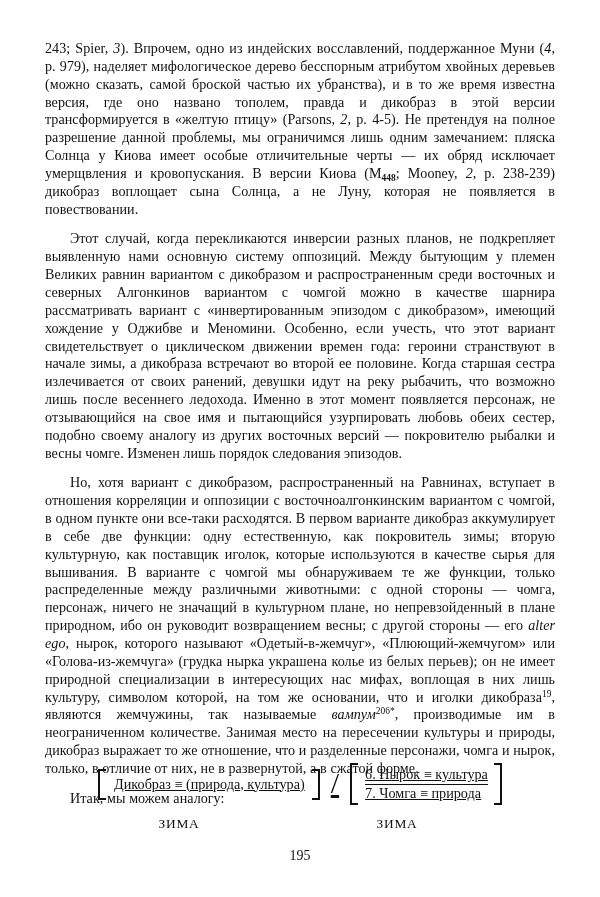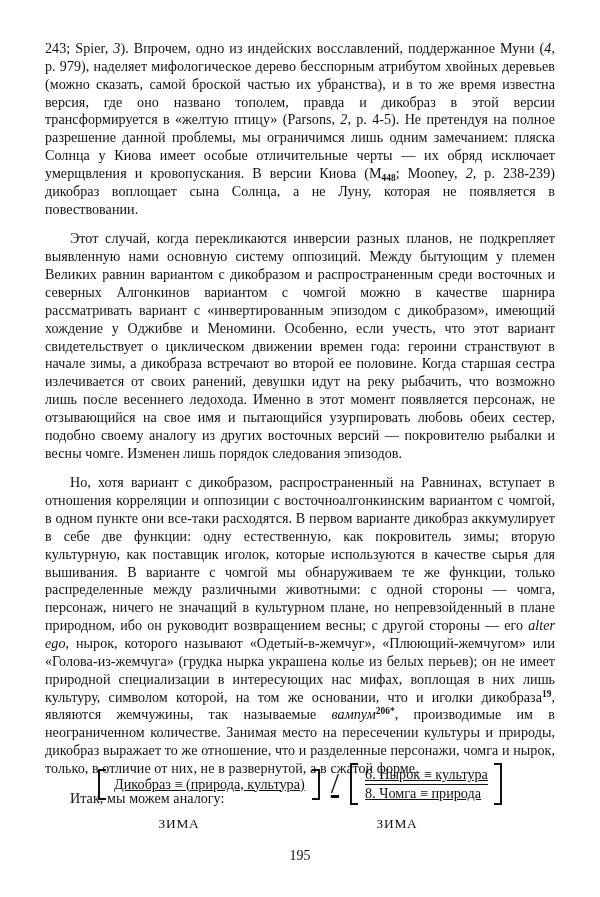--- a/index.html
+++ b/index.html
@@ -44,21 +44,20 @@
   sub.sb {
     font-size: 9.4px;
     vertical-align: -0.28em;
     line-height: 0;
     font-weight: 600;
   }
   sup.sp {
     font-size: 9.4px;
     vertical-align: 0.5em;
     line-height: 0;
-    font-weight: bold;
   }
 
   
   .formula-block {
     position: absolute;
     left: 33px;
     top: 758px;
     width: 534px;
     height: 60px;
   }
@@ -190,21 +189,21 @@
       </span>
 
       <span class="slash">/</span>
 
       <span class="grp">
         <span class="brk brk-left">
             <span class="v"></span>
           </span>
         <span class="grp-inner">
           <span class="frac-top">6. Нырок ≡ культура</span>
-          <span class="frac-bot">8. Чомга ≡ природа</span>
+          <span class="frac-bot">7. Чомга ≡ природа</span>
         </span>
         <span class="brk brk-right">
             <span class="v"></span>
           </span>
       </span>
 
     </div>
   </div>
 
   <div class="season-row">

